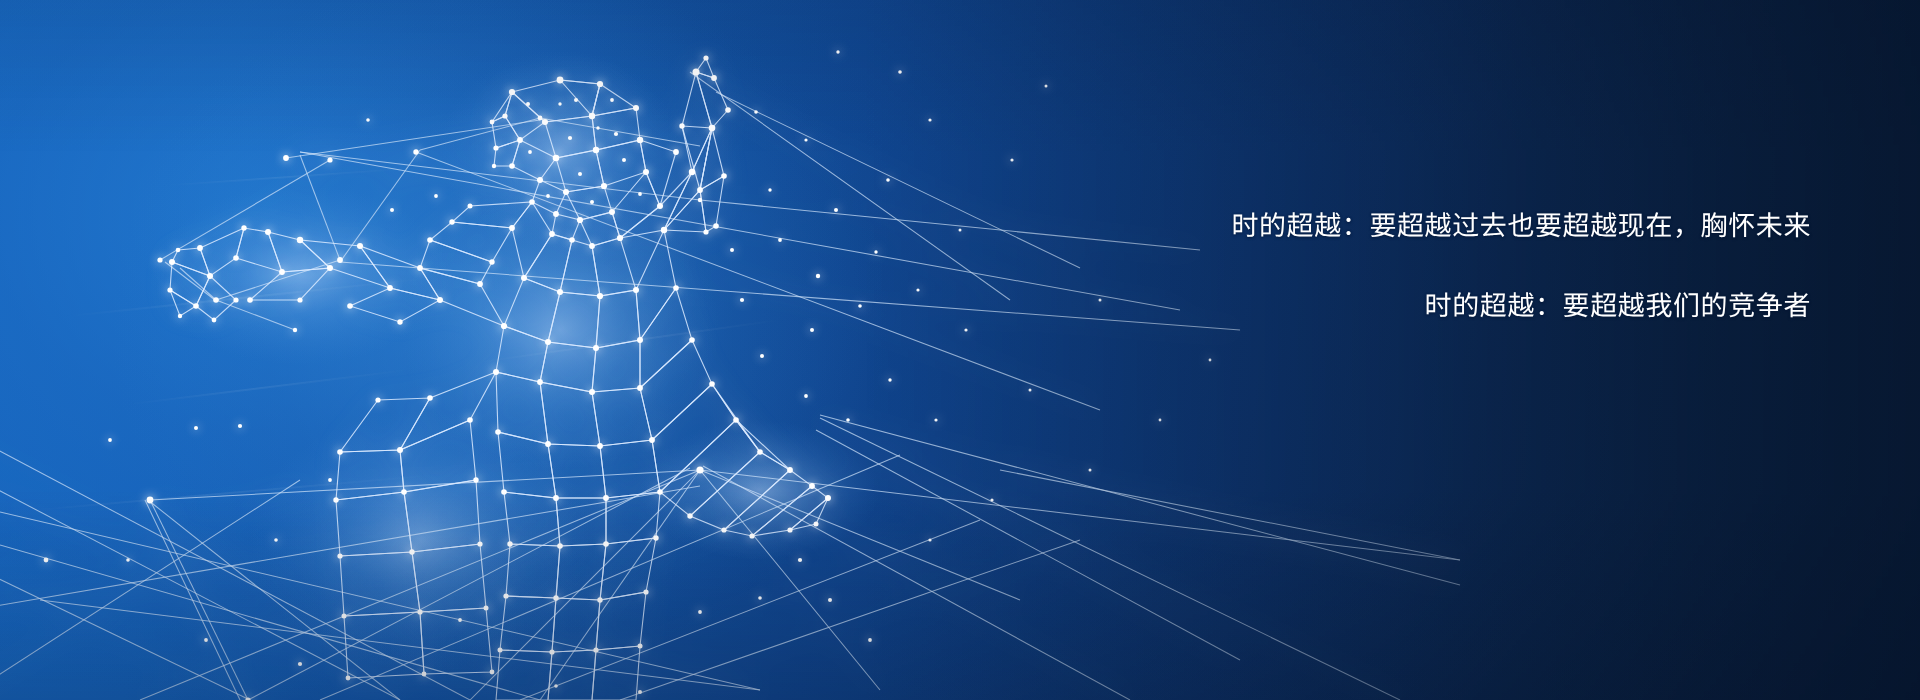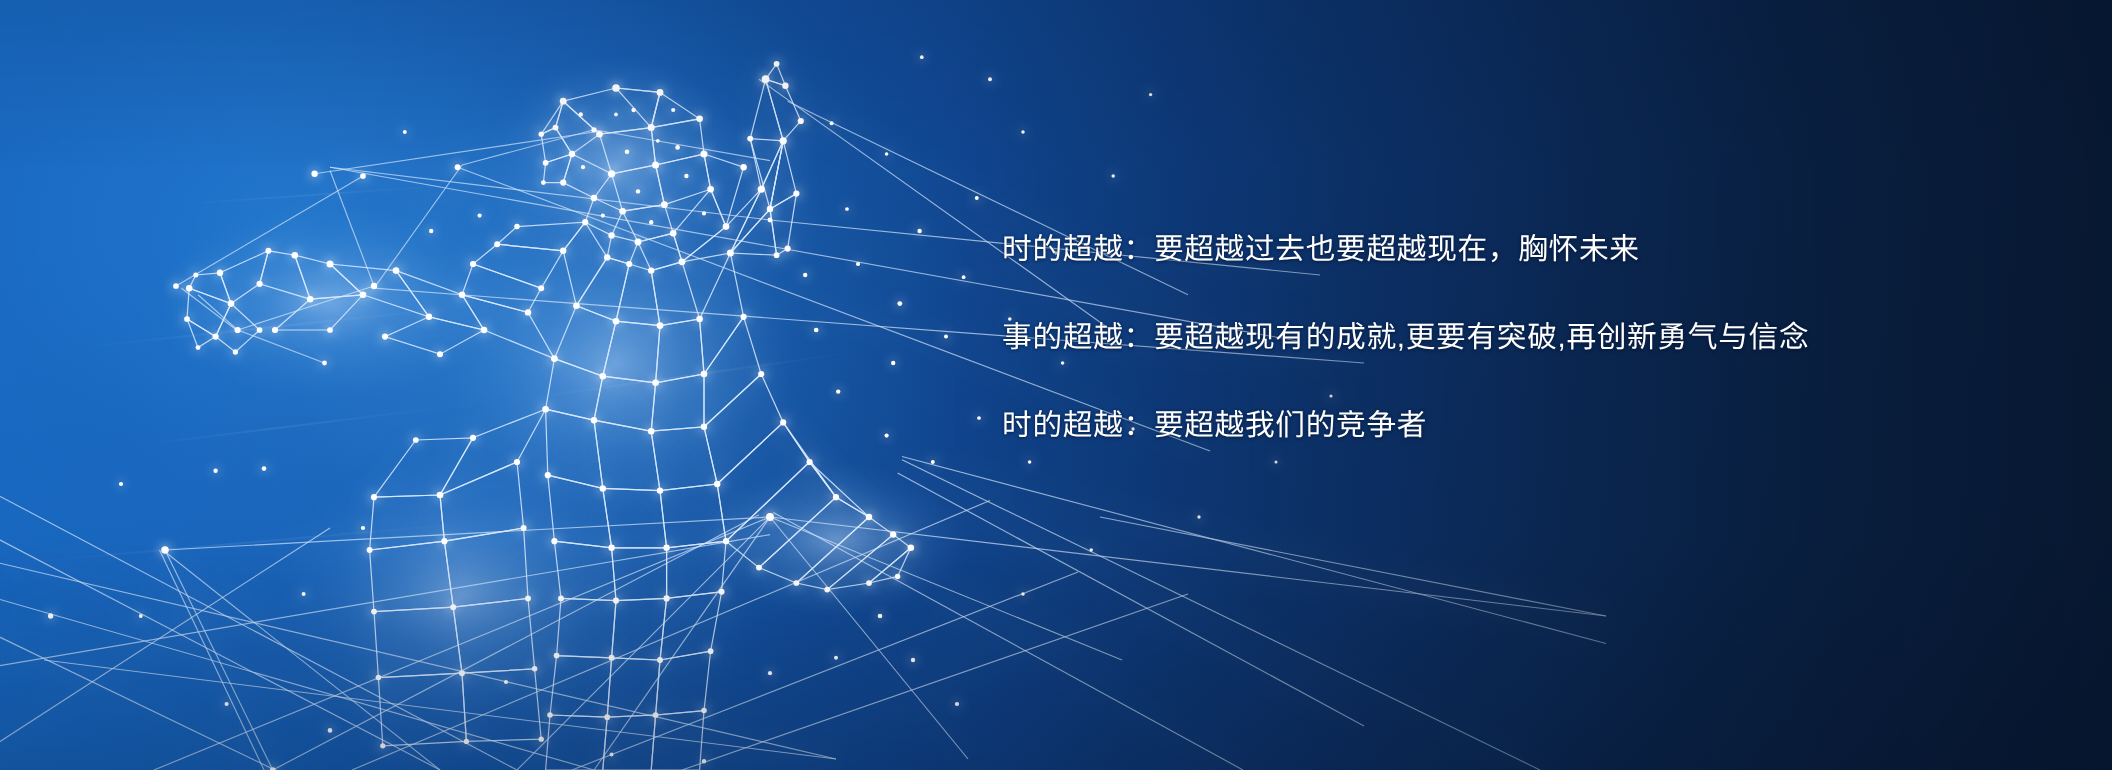--- a/index.html
+++ b/index.html
@@ -10,20 +10,21 @@
   }
 
   #banner {
     position: relative;
     width: 1920px;
     height: 700px;
     overflow: hidden;
     font-family: "Liberation Sans", "DejaVu Sans", sans-serif;
     background: #0c2447;
     user-select: none;
+    text-align: right;
   }
 
   
   .bg-base {
     position: absolute;
     inset: 0;
     background: linear-gradient(100deg,
         #1769c4 0%,
         #1664bd 12%,
         #1459ae 24%,
@@ -528,17 +529,16 @@
     <use href="#figureMesh"></use>
 
     <use href="#nodeSet" filter="url(#softGlow)"></use>
   </svg>
 
   <div class="bg-vignette-right"></div>
   <div class="bg-vignette-bottom"></div>
 
   <div class="text-block">
     <div class="slogan-line">时的超越：要超越过去也要超越现在，胸怀未来</div>
-    <div class="slogan-line">事的超越：要超越现有的成就,更要有突破,再创新勇气与信念</div>
     <div class="slogan-line">时的超越：要超越我们的竞争者</div>
   </div>
 
 </div>
 
 </body></html>

